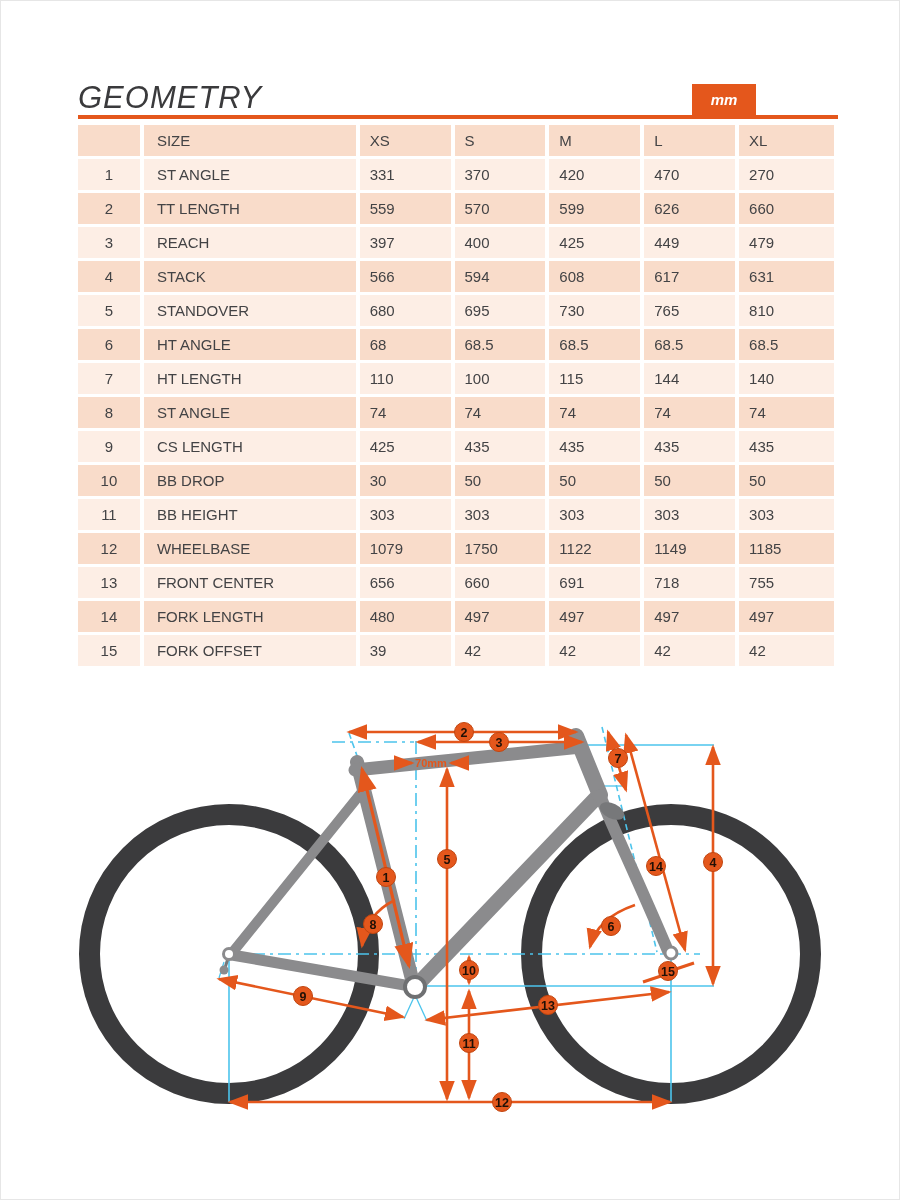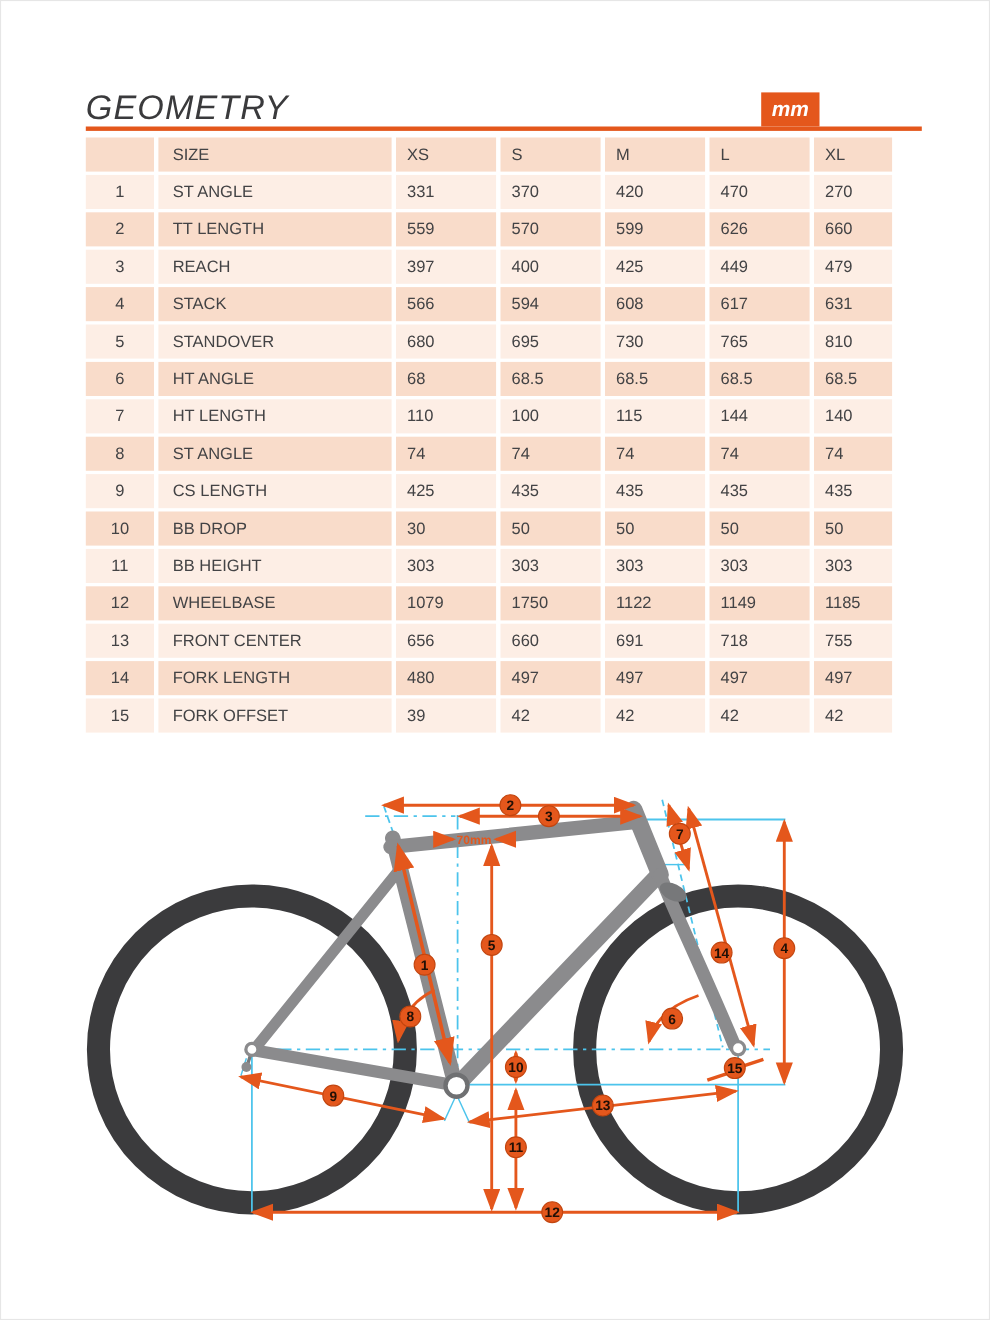--- a/index.html
+++ b/index.html
@@ -7,32 +7,32 @@
     --frame-gray:#8B8B8D; --frame-dark:#77787A; --wheel-dark:#3B3B3D; --text:#434345; --title:#3A3A3C;
   }
   *{margin:0;padding:0;box-sizing:border-box;}
   body{width:900px;height:1200px;background:#fff;position:relative;overflow:hidden;
        font-family:"Liberation Sans",sans-serif;}
   body::after{content:"";position:absolute;inset:0;border:1px solid #e6e6e6;pointer-events:none;}
   .content{position:absolute;left:78px;top:84px;width:760px;}
   .hdr{position:relative;height:31px;font-style:italic;}
   .hdr h1{position:absolute;left:0;top:-4px;font-size:31px;font-weight:400;letter-spacing:1px;
           color:var(--title);font-family:"Liberation Sans",sans-serif;}
-  .badge{position:absolute;left:614px;top:0;width:53px;height:31px;background:var(--accent);
-         color:#fff;font-size:19px;font-weight:700;display:flex;align-items:center;justify-content:center;}
+  .badge{position:absolute;left:614px;top:0;width:64px;height:31px;background:var(--accent);
+         color:#fff;font-size:15px;font-weight:700;display:flex;align-items:center;justify-content:center;}
   .rule{height:4px;background:var(--accent);}
   table{border-collapse:separate;border-spacing:4px 3px;table-layout:fixed;margin:3px 0 0 -4px;}
   th,td{height:31px;font-size:15px;color:var(--text);font-weight:400;overflow:hidden;white-space:nowrap;}
   thead th{background:var(--row-dark);text-align:left;font-weight:400;}
   tbody tr:nth-child(odd) td{background:var(--row-light);}
   tbody tr:nth-child(even) td{background:var(--row-dark);}
   .c-num{width:62px;text-align:center;}
   .c-label{width:212px;text-align:left;padding-left:13px;margin-top:48px;}
   .c-val{width:91px;text-align:left;padding-left:10px;}
-  th.c-xl,td.c-xl{width:71px;}
+  th.c-xl,td.c-xl{width:95px;}
   svg#diagram{position:absolute;left:0;top:690px;}
   .fr{stroke:var(--frame-gray);stroke-linecap:round;fill:none;}
   .frd{stroke:var(--frame-dark);stroke-linecap:round;fill:none;}
   .cy{stroke:var(--cyan);stroke-width:1.6;fill:none;}
   .cyt{stroke:var(--cyan);stroke-width:1.3;fill:none;}
   .od{stroke:var(--accent);stroke-width:2.6;fill:none;}
   .odt{stroke:var(--accent);stroke-width:3.2;fill:none;}
   .callout circle{fill:var(--accent);stroke:#C2450F;stroke-width:1;}
   .callout text{font:700 12.5px "Liberation Sans",sans-serif;fill:#211006;text-anchor:middle;}
   .dim-text{font:700 11px "Liberation Sans",sans-serif;fill:var(--accent);text-anchor:middle;}

